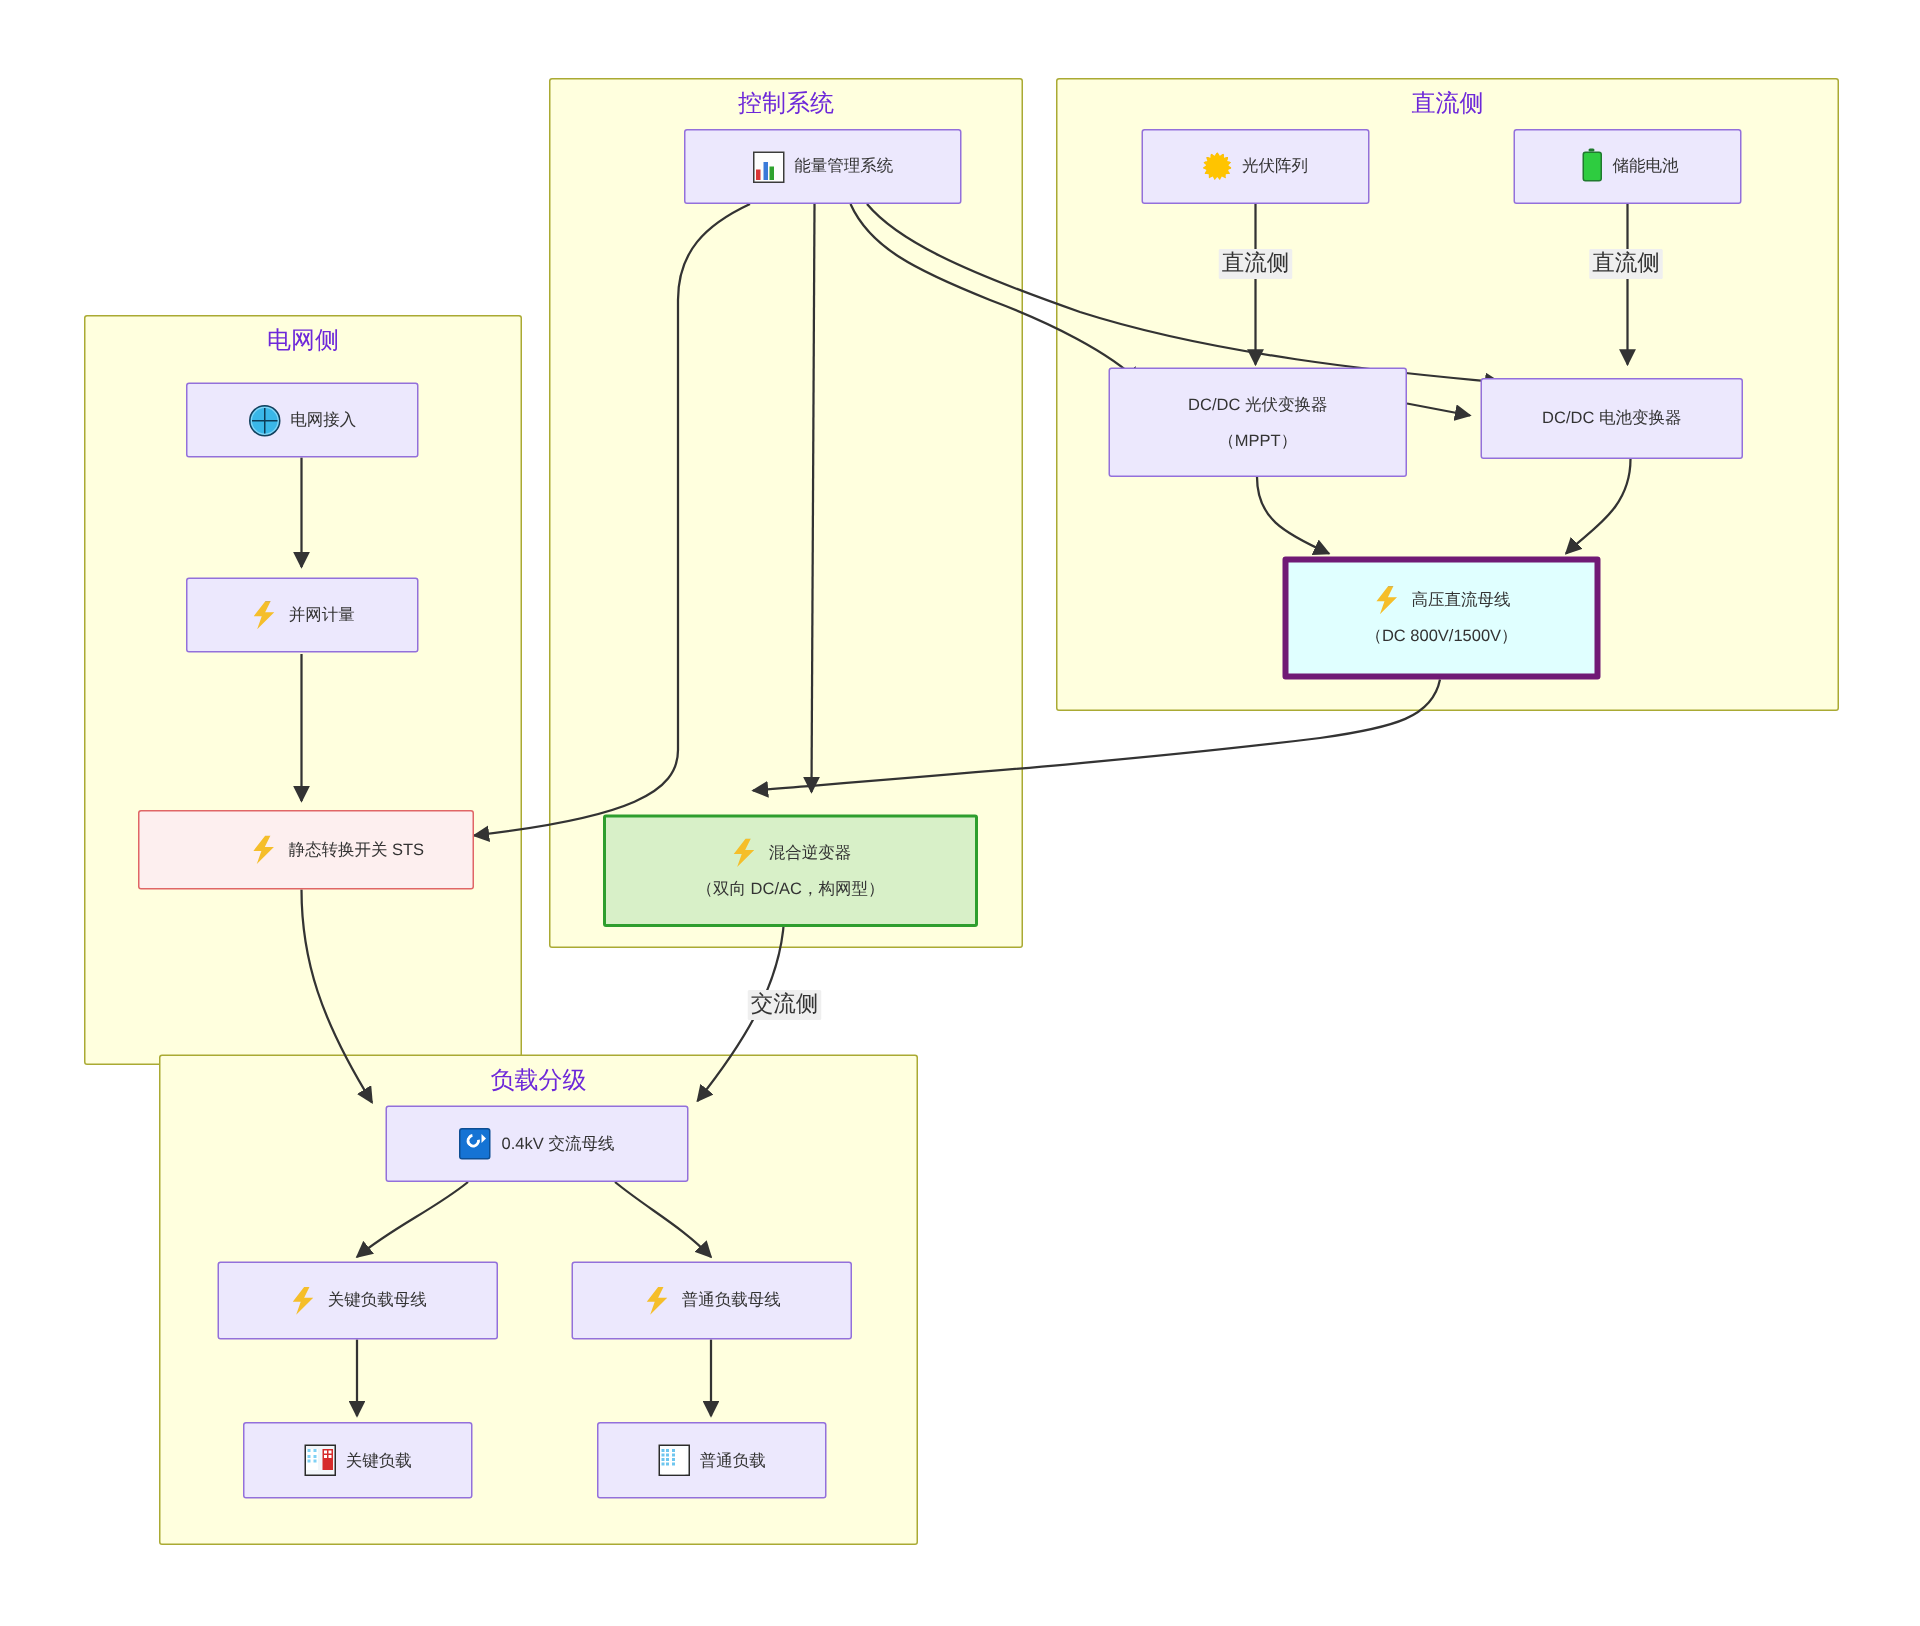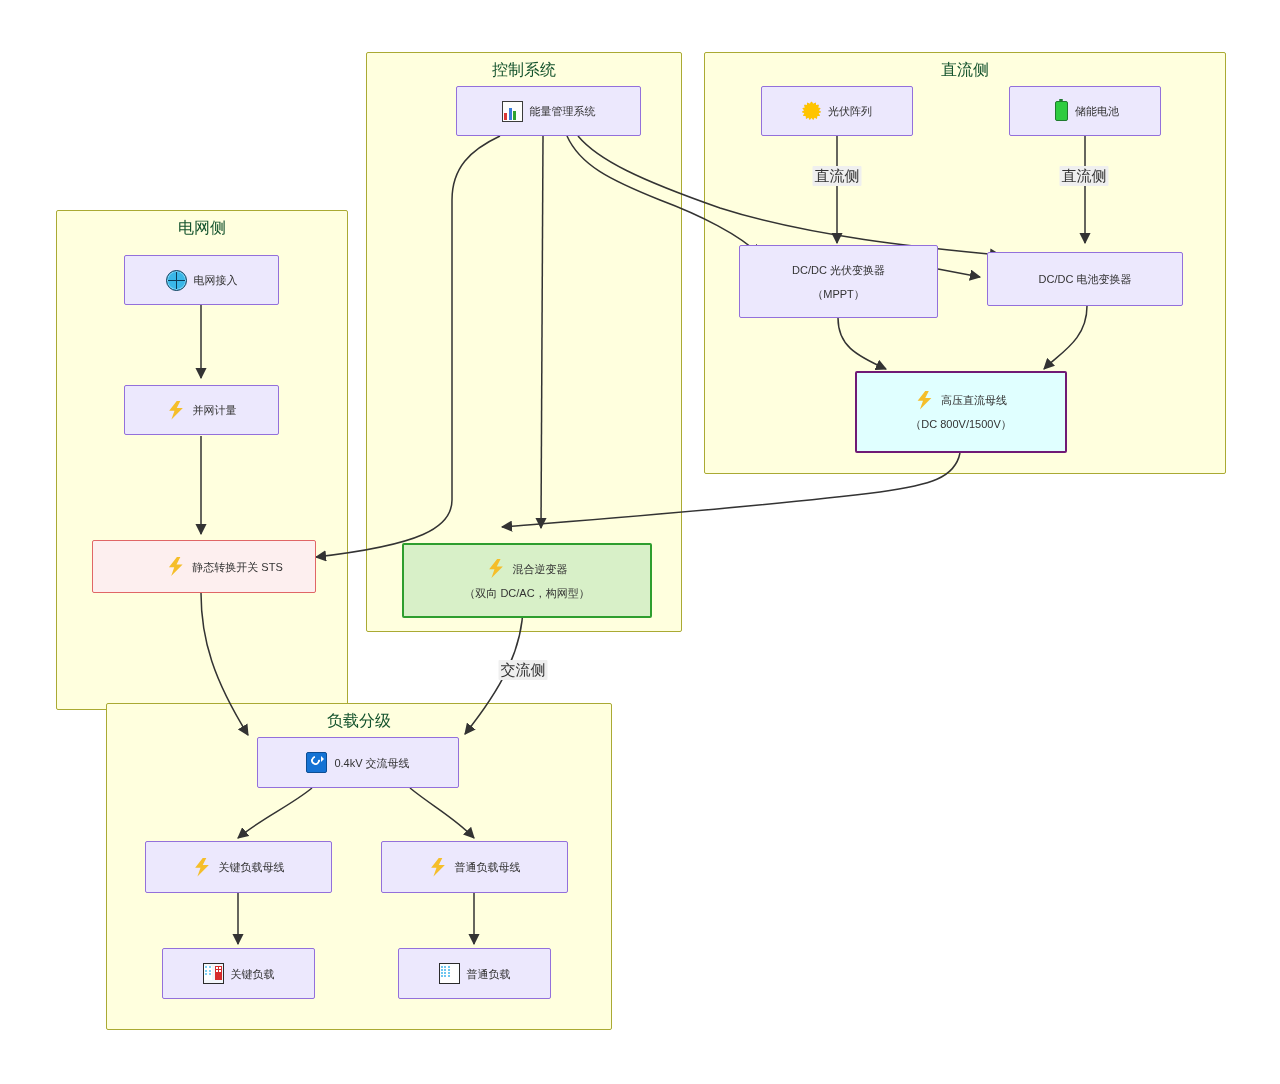--- a/index.html
+++ b/index.html
@@ -33,21 +33,21 @@
     border-radius: 2px;
     box-sizing: border-box;
   }
   .cluster-label {
     position: absolute;
     top: 7px;
     left: 0;
     width: 100%;
     text-align: center;
     font-size: 16px;
-    color: #14532d;
+    color: #6d28d9;
     line-height: 20px;
     white-space: nowrap;
   }
   .node {
     position: absolute;
     box-sizing: border-box;
     border-radius: 2px;
     display: flex;
     flex-direction: column;
     align-items: center;
@@ -55,21 +55,21 @@
     text-align: center;
     font-size: 11px;
     color: #333333;
     background: #ECE8FD;
     border: 1px solid #9370DB;
     line-height: 24px;
     white-space: nowrap;
   }
   .node.hv {
     background: #E0FFFF;
-    border: 2px solid #701a75;
+    border: 4px solid #701a75;
   }
   .node.sts {
     background: #FDEFEF;
     border: 1px solid #E06666;
     padding-left: 41px;
   }
   .node.inv {
     background: #D8F0C8;
     border: 2px solid #2E9E2E;
   }
@@ -332,21 +332,21 @@
     </span>
   </div>
 
   <div class="node" style="left:739px; top:245px; width:199px; height:73px;">
     <span class="line1">
         <span>DC/DC 光伏变换器</span>
       </span>
     <span class="line2">（MPPT）</span>
   </div>
 
-  <div class="node" style="left:987px; top:252px; width:196px; height:54px;align-items:center;">
+  <div class="node" style="left:987px; top:252px; width:175px; height:54px;align-items:center;">
     <span class="line1">
         <span>DC/DC 电池变换器</span>
       </span>
   </div>
 
   <div class="node hv" style="left:855px; top:371px; width:212px; height:82px;">
     <span class="line1">
       <span class="ico ico-bolt"></span>
       <span>高压直流母线</span>
     </span>

